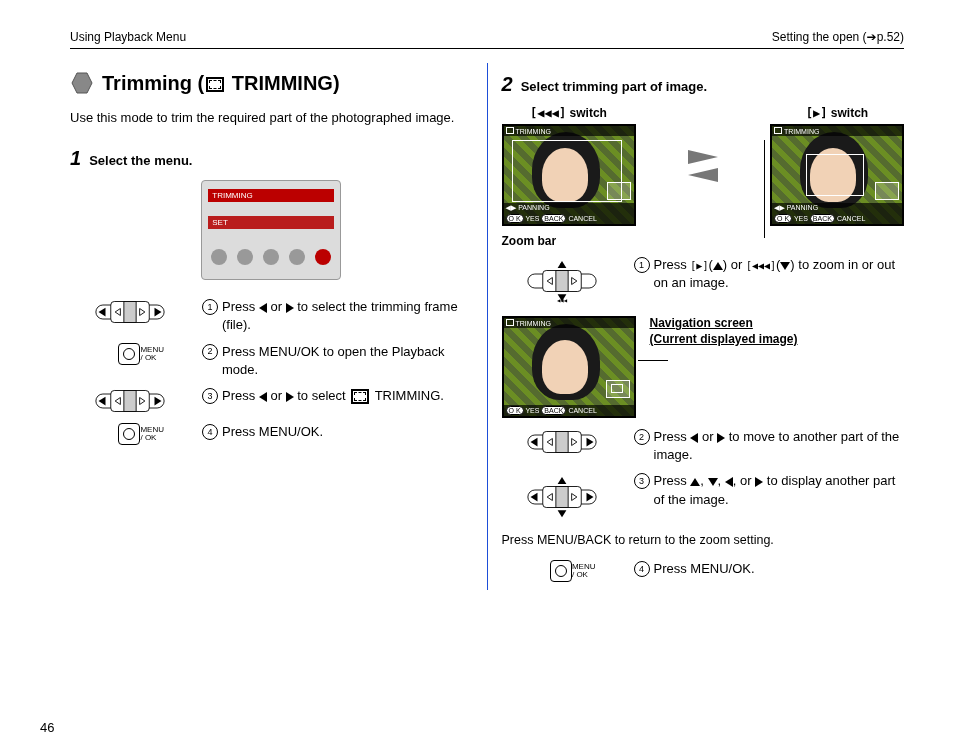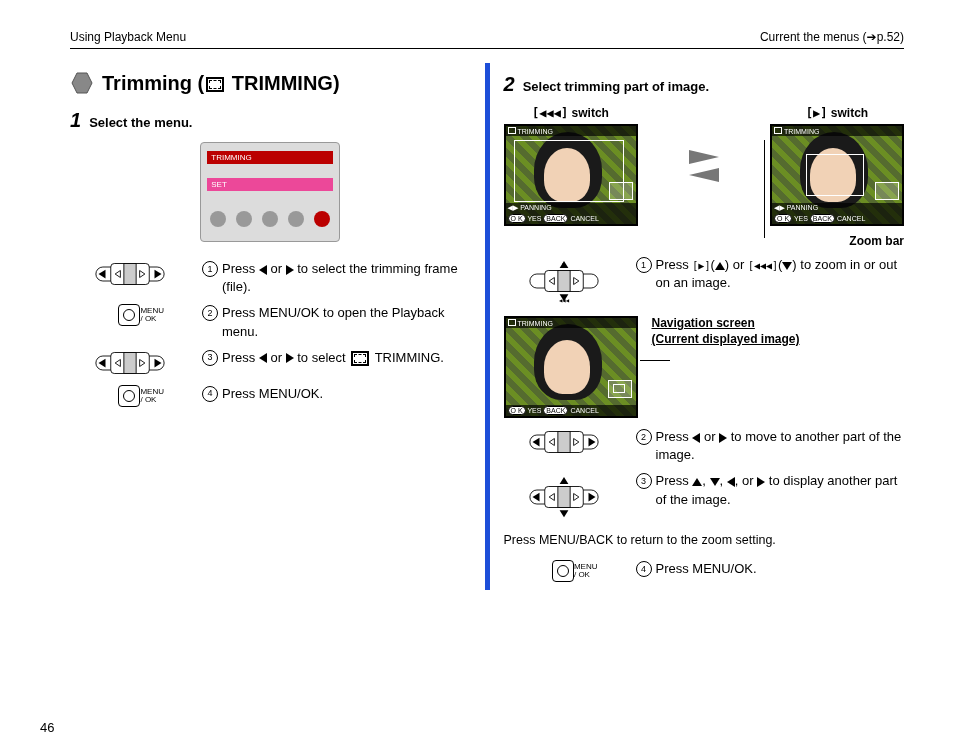--- a/index.html
+++ b/index.html
@@ -30,21 +30,21 @@
   }
   .columns {
     display: flex;
     gap: 0;
   }
   .col {
     flex: 1;
     padding: 0 14px;
   }
   .col.left {
-    border-right: 5px solid #1d4ed8;
+    border-right: 1px solid #1d4ed8;
     padding-left: 0;
   }
   .col.right {
     padding-right: 0;
   }
   .section-title {
     font-size: 20px;
     font-weight: bold;
     margin: 8px 0 14px 0;
     display: flex;
@@ -166,21 +166,21 @@
     background: #dcdcdc;
     border: 1px solid #999;
     border-radius: 4px;
     margin: 10px auto 18px auto;
     padding: 8px 6px;
     box-sizing: border-box;
     font-size: 8px;
     color: #fff;
   }
   .menu-screenshot .bar {
-    background: #ec4899;
+    background: #b91c1c;
     padding: 2px 4px;
     margin-bottom: 4px;
   }
   .menu-screenshot .bar.hi { background: #b00; }
   .menu-screenshot .tabs {
     display:flex; gap:4px; justify-content:space-around; margin-top:20px;
   }
   .menu-screenshot .tab {
     width:16px;height:16px;border-radius:50%;background:#999;
   }
@@ -218,21 +218,21 @@
   .switch-row {
     display:flex; align-items:center; gap:10px; justify-content:space-between;
   }
   .switch-label { font-size:12px; font-weight:bold; text-align:center; margin-bottom:4px;}
   .arrows-mid { display:flex; flex-direction:column; gap:4px; align-items:center;}
   .arrow-big-r,.arrow-big-l{
     width:0;height:0;border-top:7px solid transparent;border-bottom:7px solid transparent;
   }
   .arrow-big-r{border-left:30px solid #777;}
   .arrow-big-l{border-right:30px solid #777;}
-  .zoom-bar-label{font-weight:bold;text-align:right;font-size:12px;margin:8px 0 6px 0;}
+  .zoom-bar-label{font-weight:bold;text-align:left;font-size:12px;margin:8px 0 6px 0;}
   .note-text{font-size:12.5px;margin:10px 0;line-height:1.4;}
   .nav-caption{font-weight:bold;font-size:12px;line-height:1.3;}
   .nav-row {display:flex;gap:14px;align-items:flex-start;margin:10px 0;text-decoration:underline;}
   .pill{
     border:1px solid #000;padding:0 2px; border-radius:6px; font-size:7px; display:inline-block; background:#fff; color:#000;
   }
   .page-num {
     position: absolute;
     bottom: 20px;
     left: 40px;
@@ -240,34 +240,35 @@
   }
   .step-text-content{flex:1;}
 </style>
 </head>
 <body>
 
 <div class="page">
 
   <div class="top-headers">
     <span>Using Playback Menu</span>
-    <span>Current the menus (➔p.52)</span>
+    <span>Setting the open (➔p.52)</span>
   </div>
 
   <div class="columns">
 
     <div class="col left">
 
       <div class="section-title">
         <svg class="hex-icon" viewBox="0 0 24 24">
           <polygon points="7,2 17,2 22,12 17,22 7,22 2,12" fill="#888" stroke="#555" stroke-width="1"></polygon>
         </svg>
         <span>Trimming (<span class="small-trim-icon"></span> TRIMMING)</span>
       </div>
 
+      <p class="intro-text">Use this mode to trim the required part of the photographed image.</p>
 
       <div class="step-head">
         <span class="step-num">1</span>
         <span>Select the menu.</span>
       </div>
 
       <div class="menu-screenshot">
         <div class="bar hi">TRIMMING</div>
         <div style="height:10px"></div>
         <div class="bar">SET</div>
@@ -301,21 +302,21 @@
       <div class="step-row">
         <div class="icon-area">
           <div class="menu-ok">
             <span class="menu-ok-sq"></span>
             <span class="menu-ok-label" style="white-space:pre">MENU
 / OK</span>
           </div>
         </div>
         <div class="step-text">
           <span class="circ-num">2</span>
-          <span class="step-text-content">Press MENU/OK to open the Playback menu.</span>
+          <span class="step-text-content">Press MENU/OK to open the Playback mode.</span>
         </div>
       </div>
 
       <div class="step-row">
         <div class="icon-area">
           <svg class="dpad" viewBox="0 0 80 28">
             <rect x="1" y="6" width="78" height="16" rx="8" fill="#fff" stroke="#000"></rect>
             <rect x="18" y="2" width="44" height="24" rx="4" fill="#fff" stroke="#000"></rect>
             <rect x="33" y="2" width="14" height="24" fill="#ccc" stroke="#000"></rect>
             <polygon points="4,14 12,9 12,19" fill="#000"></polygon>

